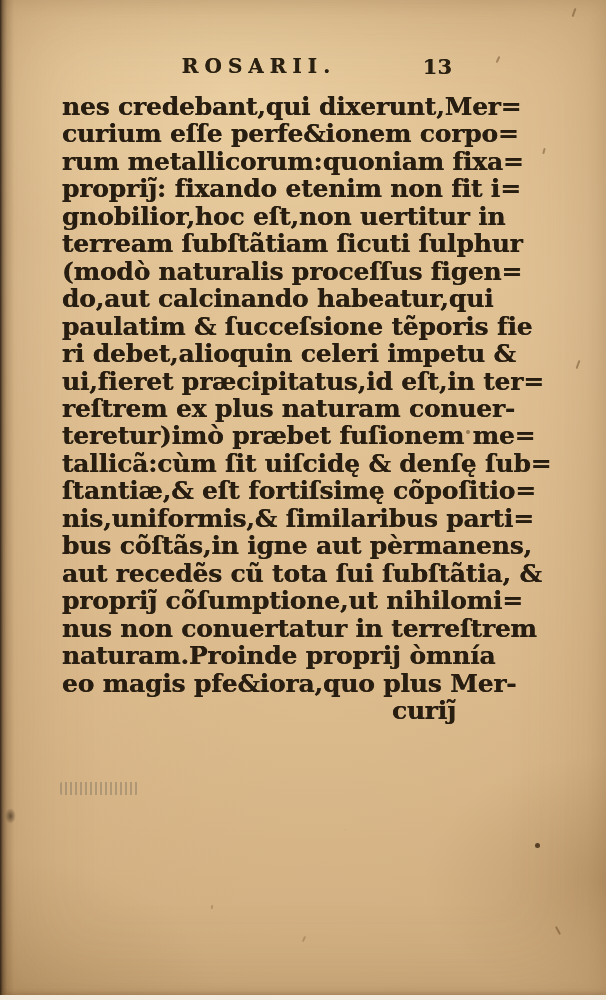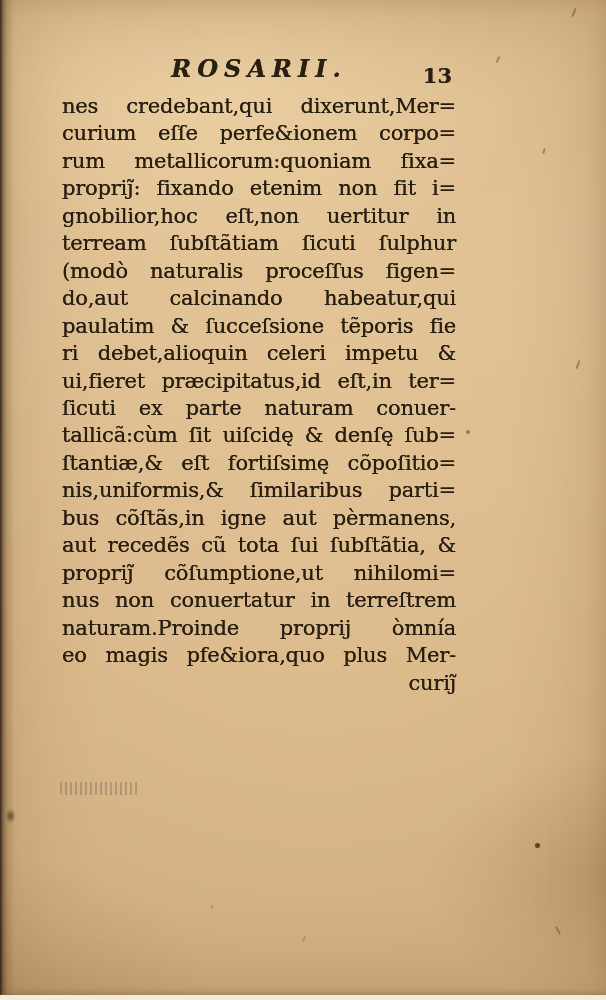--- a/index.html
+++ b/index.html
@@ -34,33 +34,32 @@
     background:linear-gradient(90deg, rgba(28,17,8,.85) 0px, rgba(62,39,20,.45) 3px, rgba(104,72,40,.22) 7px, rgba(104,72,40,0) 14px);
   }
   .bottom-edge{
     position:absolute;left:0;bottom:0;width:100%;height:5px;
     background:#f2ece0;
     box-shadow:0 -2px 4px rgba(120,88,48,.35);
   }
   .header{position:absolute;left:62px;top:54px;width:394px;height:26px;color:#2a2012;}
   .header .title{
     display:block;text-align:center;
-    font-size:24px;font-weight:700;letter-spacing:6px;
+    font-size:20px;font-weight:700;letter-spacing:6px;
     text-shadow:0 0 .5px rgba(42,32,18,.8);
-    font-style:italic;
   }
   .header .pagenum{
-    position:absolute;right:4px;top:9px;
+    position:absolute;right:4px;top:0;
     font-size:21px;font-weight:700;
     text-shadow:0 0 .5px rgba(42,32,18,.8);
     margin-left:14px;
   }
   .text-block{position:absolute;left:62px;top:93px;width:394px;color:#271d10;}
   .line{
-    font-size:21px;line-height:27.45px;font-weight:400;
+    font-size:25px;line-height:27.45px;font-weight:700;
     letter-spacing:-0.2px;white-space:nowrap;
     text-align:justify;text-align-last:justify;
     text-shadow:0 0 .6px rgba(39,29,16,.85), .4px .4px 0 rgba(39,29,16,.22);
   }
   .line.catchword{text-align-last:right;}
   .smudge{
     position:absolute;left:60px;top:782px;width:78px;height:13px;
     background:repeating-linear-gradient(90deg, rgba(92,90,82,.40) 0 2px, rgba(92,90,82,0) 2px 5px);
     filter:blur(.7px);border-radius:2px;opacity:.8;
   }
@@ -96,21 +95,22 @@
     <div class="line">curium eſſe perfe&amp;ionem corpo=</div>
     <div class="line">rum metallicorum:quoniam fixa=</div>
     <div class="line">proprij̃: fixando etenim non fit i=</div>
     <div class="line">gnobilior,hoc eſt,non uertitur in</div>
     <div class="line">terream ſubſtãtiam ſicuti ſulphur</div>
     <div class="line">(modò naturalis proceſſus figen=</div>
     <div class="line">do,aut calcinando habeatur,qui</div>
     <div class="line">paulatim &amp; ſucceſsione tẽporis fie</div>
     <div class="line">ri debet,alioquin celeri impetu &amp;</div>
     <div class="line">ui,fieret præcipitatus,id eſt,in ter=</div>
-    <div class="line">ſicuti ex parte naturam conuer-</div>
+    <div class="line">reſtrem ex plus naturam conuer-</div>
+    <div class="line">teretur)imò præbet fuſionem me=</div>
     <div class="line">tallicã:cùm ſit uiſcidę &amp; denſę ſub=</div>
     <div class="line">ſtantiæ,&amp; eſt fortiſsimę cõpoſitio=</div>
     <div class="line">nis,uniformis,&amp; ſimilaribus parti=</div>
     <div class="line">bus cõſtãs,in igne aut pèrmanens,</div>
     <div class="line">aut recedẽs cũ tota ſui ſubſtãtia, &amp;</div>
     <div class="line">proprij̃ cõſumptione,ut nihilomi=</div>
     <div class="line">nus non conuertatur in terreſtrem</div>
     <div class="line">naturam.Proinde proprij òmnía</div>
     <div class="line">eo magis pfe&amp;iora,quo plus Mer-</div>
     <div class="line catchword">curij̃</div>

